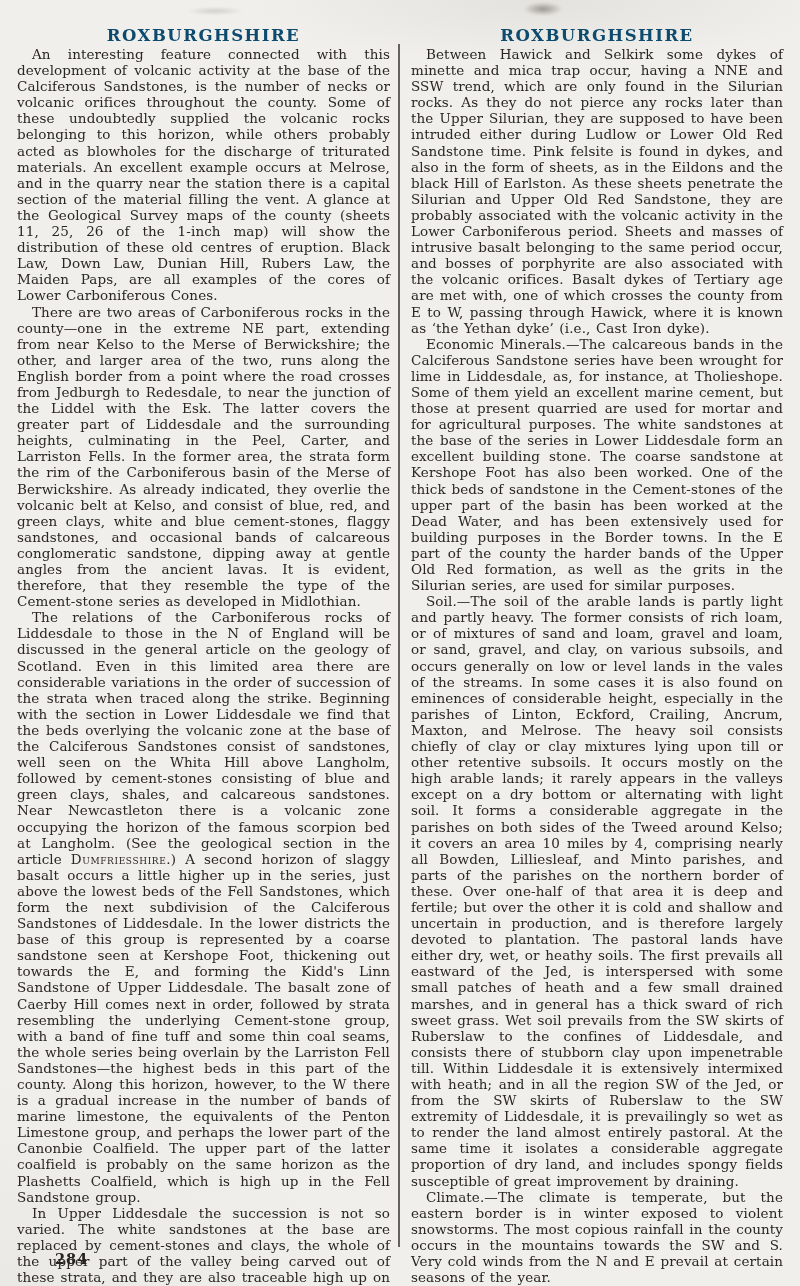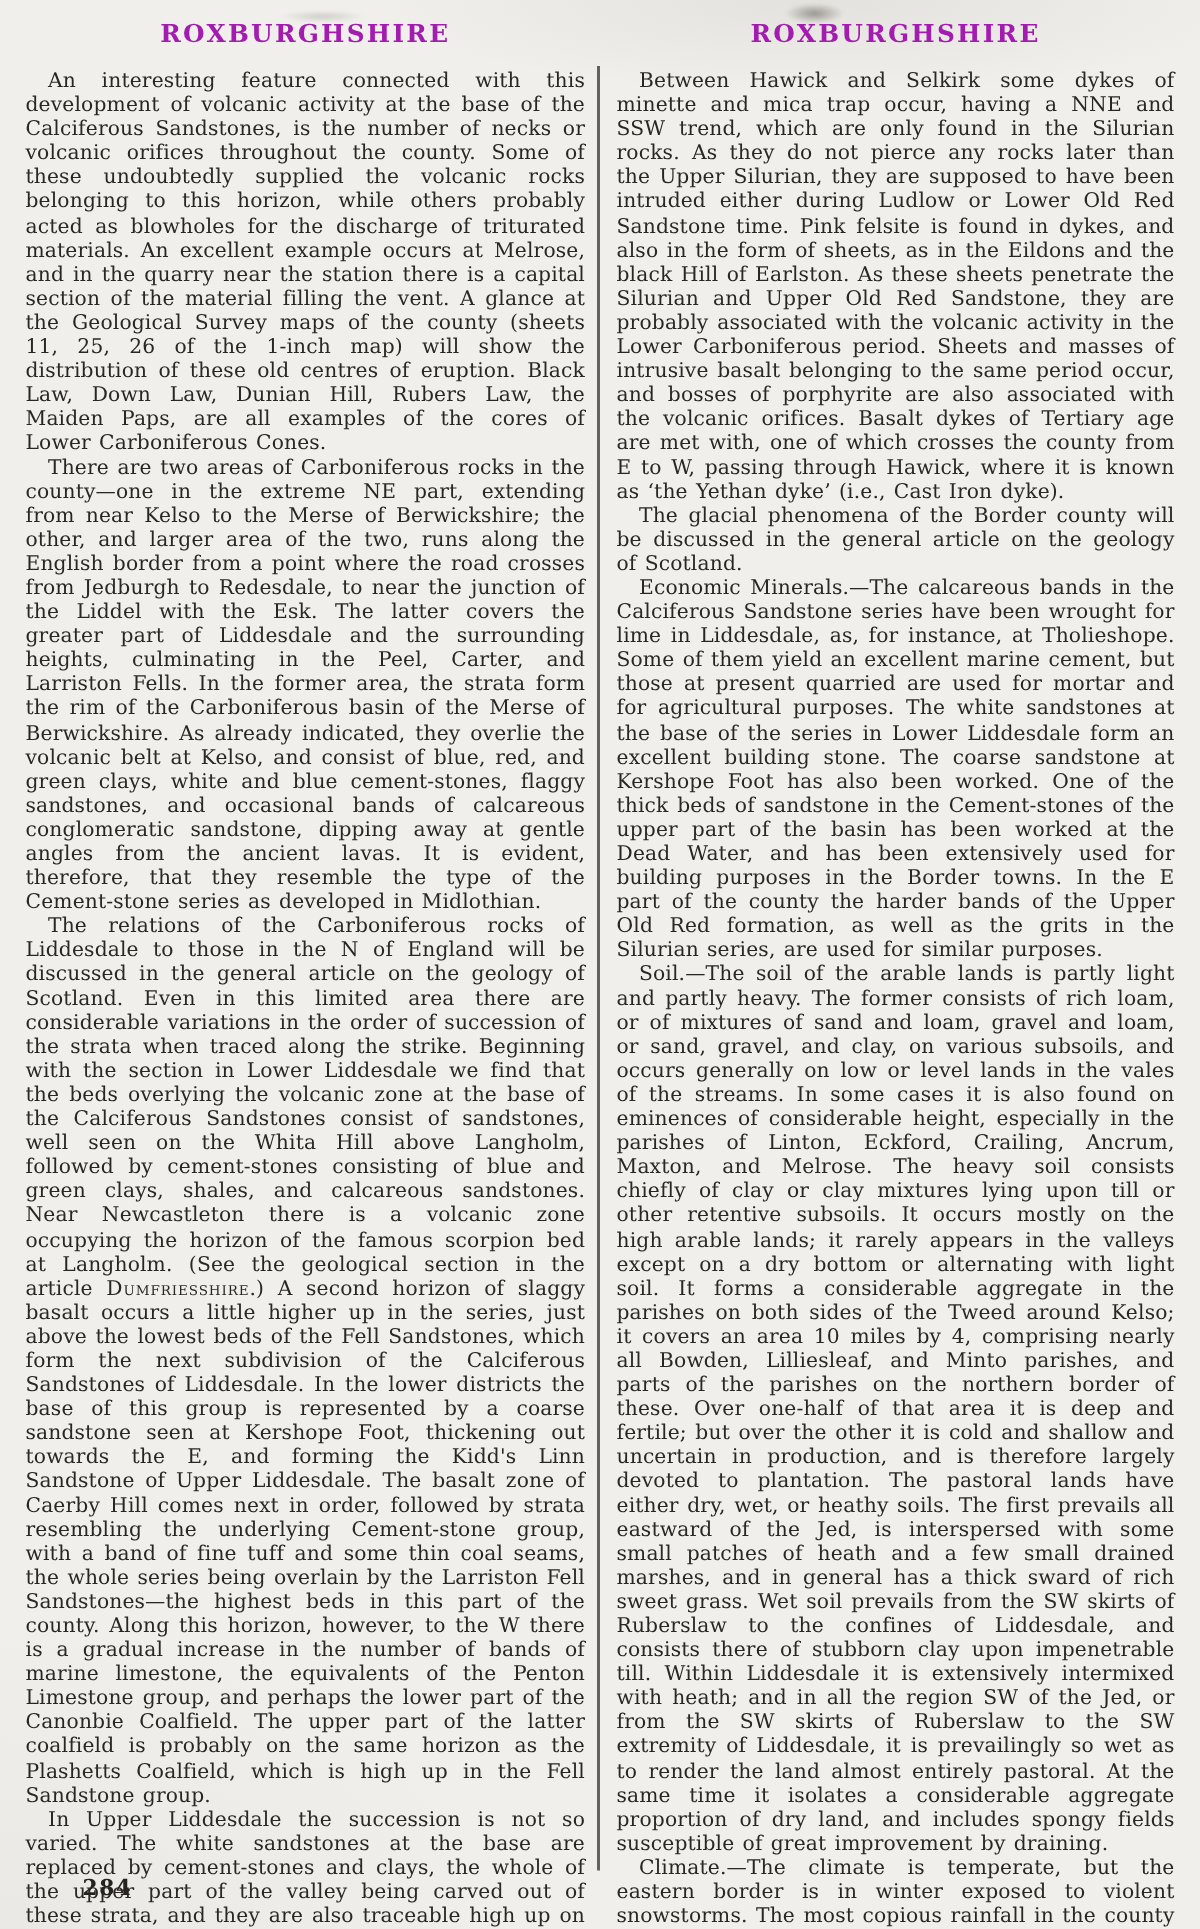--- a/index.html
+++ b/index.html
@@ -6,23 +6,23 @@
   body{
     width:800px;height:1286px;position:relative;overflow:hidden;
     background:
       radial-gradient(ellipse 420px 90px at 68% 0%, rgba(116,110,102,0.10), rgba(116,110,102,0) 70%),
       radial-gradient(ellipse 500px 300px at 0% 100%, rgba(120,114,106,0.05), rgba(120,114,106,0) 70%),
       #f0efeb;
     font-family:"DejaVu Serif", serif;
     color:#2a2722;
   }
   .running-head{
-    position:absolute;top:13px;height:20px;
+    position:absolute;top:26px;height:20px;
     font-weight:bold;font-size:16.5px;letter-spacing:1.5px;
-    text-align:center;color:#a21caf;
+    text-align:center;color:#0c4a6e;
   }
   .running-head-left{left:17px;width:373px;}
   .running-head-right{left:411px;width:372px;}
   .column-divider{
     position:absolute;left:398px;top:44px;width:2px;height:1203px;
     background:#4d4942;opacity:.85;
   }
   .column{position:absolute;top:46px;}
   .column-left{left:17px;width:373px;}
   .column-right{left:411px;width:372px;}
@@ -64,20 +64,19 @@
   <div class="column-divider"></div>
 
   <div class="column column-left" id="col-left">
       <p class="para indent"><span>An interesting feature connected with this development of volcanic activity at the base of the Calciferous Sandstones, is the number of necks or volcanic orifices throughout the county.  Some of these undoubtedly supplied the volcanic rocks belonging to this horizon, while others probably acted as blowholes for the discharge of triturated materials.  An excellent example occurs at Melrose, and in the quarry near the station there is a capital section of the material filling the vent.  A glance at the Geological Survey maps of the county (sheets 11, 25, 26 of the 1-inch map) will show the distribution of these old centres of eruption.  Black Law, Down Law, Dunian Hill, Rubers Law, the Maiden Paps, are all examples of the cores of Lower Carboniferous Cones.</span></p>
       <p class="para indent"><span>There are two areas of Carboniferous rocks in the county—one in the extreme NE part, extending from near Kelso to the Merse of Berwickshire; the other, and larger area of the two, runs along the English border from a point where the road crosses from Jedburgh to Redesdale, to near the junction of the Liddel with the Esk.  The latter covers the greater part of Liddesdale and the surrounding heights, culminating in the Peel, Carter, and Larriston Fells.  In the former area, the strata form the rim of the Carboniferous basin of the Merse of Berwickshire.  As already indicated, they overlie the volcanic belt at Kelso, and consist of blue, red, and green clays, white and blue cement-stones, flaggy sandstones, and occasional bands of calcareous conglomeratic sandstone, dipping away at gentle angles from the ancient lavas.  It is evident, therefore, that they resemble the type of the Cement-stone series as developed in Midlothian.</span></p>
       <p class="para indent"><span>The relations of the Carboniferous rocks of Liddesdale to those in the N of England will be discussed in the general article on the geology of Scotland.  Even in this limited area there are considerable variations in the order of succession of the strata when traced along the strike.  Beginning with the section in Lower Liddesdale we find that the beds overlying the volcanic zone at the base of the Calciferous Sandstones consist of sandstones, well seen on the Whita Hill above Langholm, followed by cement-stones consisting of blue and green clays, shales, and calcareous sandstones.  Near Newcastleton there is a volcanic zone occupying the horizon of the famous scorpion bed at Langholm.  (See the geological section in the article </span><span class="sc">Dumfriesshire</span><span>.)  A second horizon of slaggy basalt occurs a little higher up in the series, just above the lowest beds of the Fell Sandstones, which form the next subdivision of the Calciferous Sandstones of Liddesdale.  In the lower districts the base of this group is represented by a coarse sandstone seen at Kershope Foot, thickening out towards the E, and forming the Kidd's Linn Sandstone of Upper Liddesdale.  The basalt zone of Caerby Hill comes next in order, followed by strata resembling the underlying Cement-stone group, with a band of fine tuff and some thin coal seams, the whole series being overlain by the Larriston Fell Sandstones—the highest beds in this part of the county.  Along this horizon, however, to the W there is a gradual increase in the number of bands of marine limestone, the equivalents of the Penton Limestone group, and perhaps the lower part of the Canonbie Coalfield.  The upper part of the latter coalfield is probably on the same horizon as the Plashetts Coalfield, which is high up in the Fell Sandstone group.</span></p>
       <p class="para indent"><span>In Upper Liddesdale the succession is not so varied.  The white sandstones at the base are replaced by cement-stones and clays, the whole of the upper part of the valley being carved out of these strata, and they are also traceable high up on the flanks of Peel Fell.  Thick beds of sandstone alternate with the upper part of the series, and these are overlain by the great group of the Fell Sandstones.  Underneath the latter there is a thin seam of coal, the outcrop of which can be followed for some distance.</span></p>
     </div>
   <div class="column column-right" id="col-right">
       <p class="para indent"><span>Between Hawick and Selkirk some dykes of minette and mica trap occur, having a NNE and SSW trend, which are only found in the Silurian rocks.  As they do not pierce any rocks later than the Upper Silurian, they are supposed to have been intruded either during Ludlow or Lower Old Red Sandstone time.  Pink felsite is found in dykes, and also in the form of sheets, as in the Eildons and the black Hill of Earlston.  As these sheets penetrate the Silurian and Upper Old Red Sandstone, they are probably associated with the volcanic activity in the Lower Carboniferous period.  Sheets and masses of intrusive basalt belonging to the same period occur, and bosses of porphyrite are also associated with the volcanic orifices.  Basalt dykes of Tertiary age are met with, one of which crosses the county from E to W, passing through Hawick, where it is known as ‘the Yethan dyke’ (</span><span class="it">i.e.</span><span>, Cast Iron dyke).</span></p>
-      <p class="para indent"><span>The glacial phenomena of the Border county will be discussed in the general article on the geology of Scotland.</span></p>
       <p class="para indent"><span class="it">Economic Minerals.</span><span>—The calcareous bands in the Calciferous Sandstone series have been wrought for lime in Liddesdale, as, for instance, at Tholieshope.  Some of them yield an excellent marine cement, but those at present quarried are used for mortar and for agricultural purposes.  The white sandstones at the base of the series in Lower Liddesdale form an excellent building stone.  The coarse sandstone at Kershope Foot has also been worked.  One of the thick beds of sandstone in the Cement-stones of the upper part of the basin has been worked at the Dead Water, and has been extensively used for building purposes in the Border towns.  In the E part of the county the harder bands of the Upper Old Red formation, as well as the grits in the Silurian series, are used for similar purposes.</span></p>
       <p class="para indent"><span class="it">Soil.</span><span>—The soil of the arable lands is partly light and partly heavy.  The former consists of rich loam, or of mixtures of sand and loam, gravel and loam, or sand, gravel, and clay, on various subsoils, and occurs generally on low or level lands in the vales of the streams.  In some cases it is also found on eminences of considerable height, especially in the parishes of Linton, Eckford, Crailing, Ancrum, Maxton, and Melrose.  The heavy soil consists chiefly of clay or clay mixtures lying upon till or other retentive subsoils.  It occurs mostly on the high arable lands; it rarely appears in the valleys except on a dry bottom or alternating with light soil.  It forms a considerable aggregate in the parishes on both sides of the Tweed around Kelso; it covers an area 10 miles by 4, comprising nearly all Bowden, Lilliesleaf, and Minto parishes, and parts of the parishes on the northern border of these.  Over one-half of that area it is deep and fertile; but over the other it is cold and shallow and uncertain in production, and is therefore largely devoted to plantation.  The pastoral lands have either dry, wet, or heathy soils.  The first prevails all eastward of the Jed, is interspersed with some small patches of heath and a few small drained marshes, and in general has a thick sward of rich sweet grass.  Wet soil prevails from the SW skirts of Ruberslaw to the confines of Liddesdale, and consists there of stubborn clay upon impenetrable till.  Within Liddesdale it is extensively intermixed with heath; and in all the region SW of the Jed, or from the SW skirts of Ruberslaw to the SW extremity of Liddesdale, it is prevailingly so wet as to render the land almost entirely pastoral.  At the same time it isolates a considerable aggregate proportion of dry land, and includes spongy fields susceptible of great improvement by draining.</span></p>
       <p class="para indent"><span class="it">Climate.</span><span>—The climate is temperate, but the eastern border is in winter exposed to violent snowstorms.  The most copious rainfall in the county occurs in the mountains towards the SW and S.  Very cold winds from the N and E prevail at certain seasons of the year.</span></p>
     </div>
 
   <div class="page-number">284</div>
 </div>
 
 </body></html>

